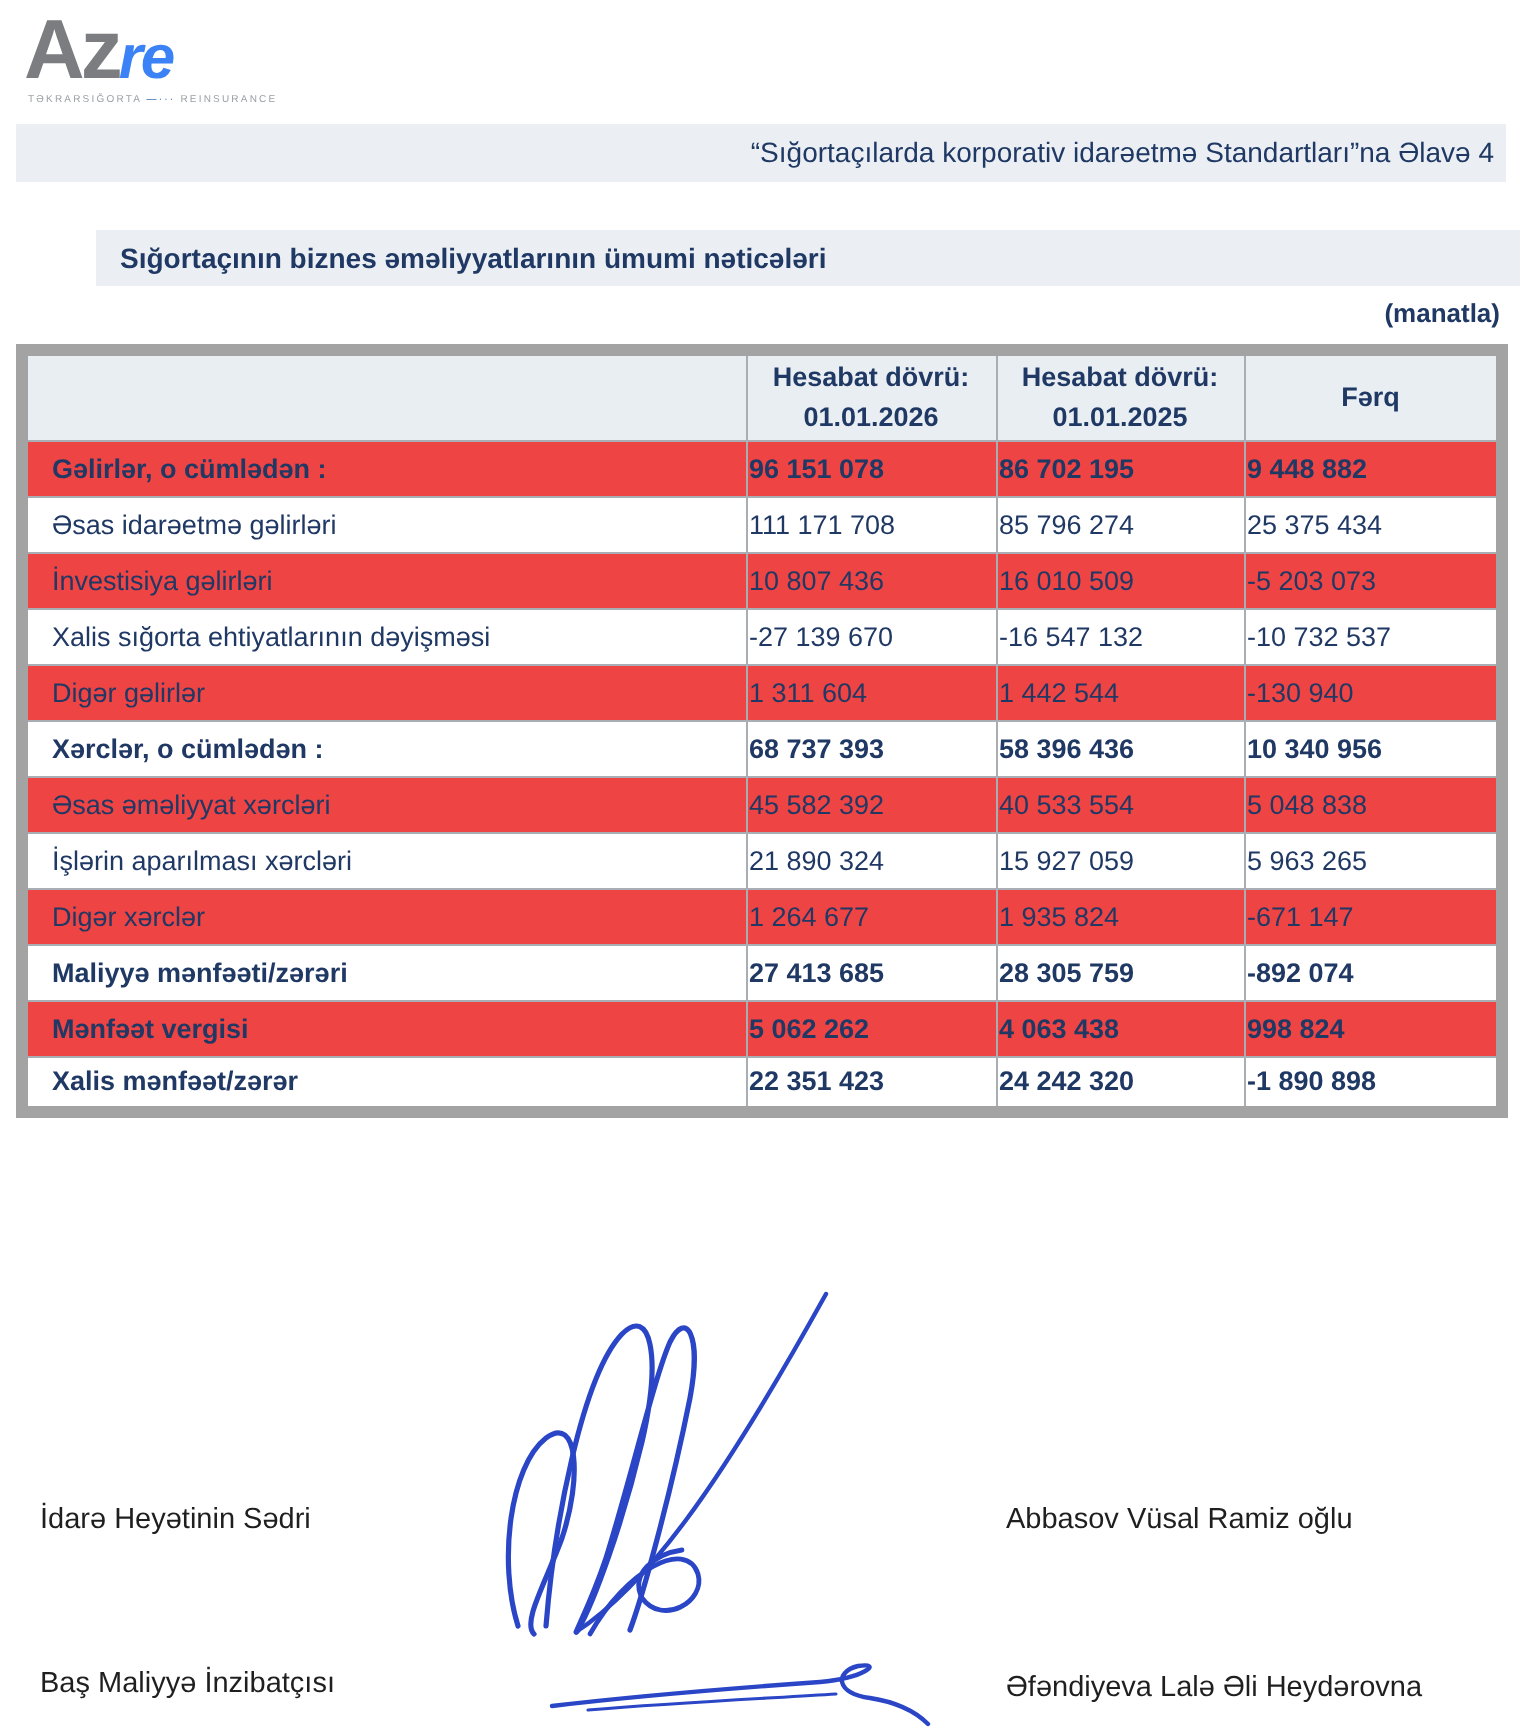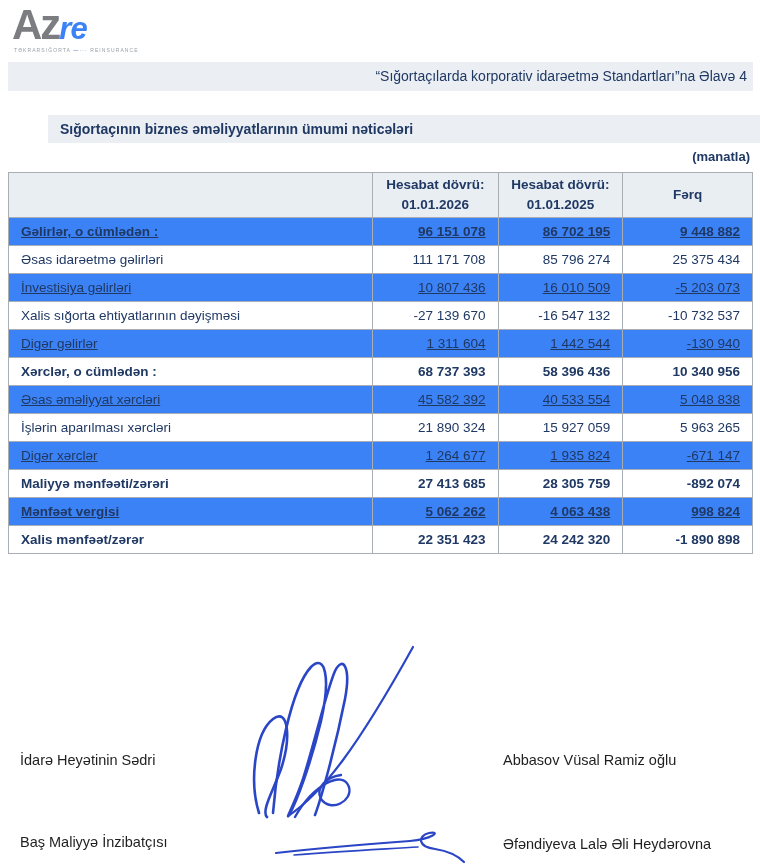--- a/index.html
+++ b/index.html
@@ -30,28 +30,28 @@
     position:absolute; right:10px; top:149px;
     color:#1f3864; font-weight:bold; font-size:13px;
   }
 
   
   table.report {
     position:absolute; left:8px; top:172px; width:745px;
     border-collapse:collapse; color:#1f3864; table-layout:fixed;
   }
   table.report th, table.report td { border:1px solid #a9aeb4; box-sizing:border-box; }
-  table.report { border:1px solid #a3a3a3; }
+  table.report { border:6px solid #a3a3a3; }
   table.report thead tr { height:45px; background:#e9eef2; }
   table.report th { font-size:13.5px; font-weight:bold; text-align:center; line-height:1.45; }
   table.report tbody tr { height:28px; background:#ffffff; }
-  table.report tbody tr.alt { background:#3b82f6;text-decoration:underline; }
+  table.report tbody tr.alt { background:#ef4444; }
   table.report td { font-size:13.5px; }
   table.report td.label { text-align:left; padding-left:12px; }
-  table.report td.num { text-align:right; padding-right:12px; }
+  table.report td.num { padding-right:12px; }
   table.report tr.total td { font-weight:bold; }
 
   
   .sig-text { position:absolute; color:#1f1f1f; font-size:14.5px; white-space:nowrap; }
   .sig-role-0 { left:20px;  top:752px; }
   .sig-name-0 { left:503px; top:752px; }
   .sig-role-1 { left:20px;  top:834px; }
   .sig-name-1 { left:503px; top:836px; }
 
   .sig-svg { position:absolute; }

